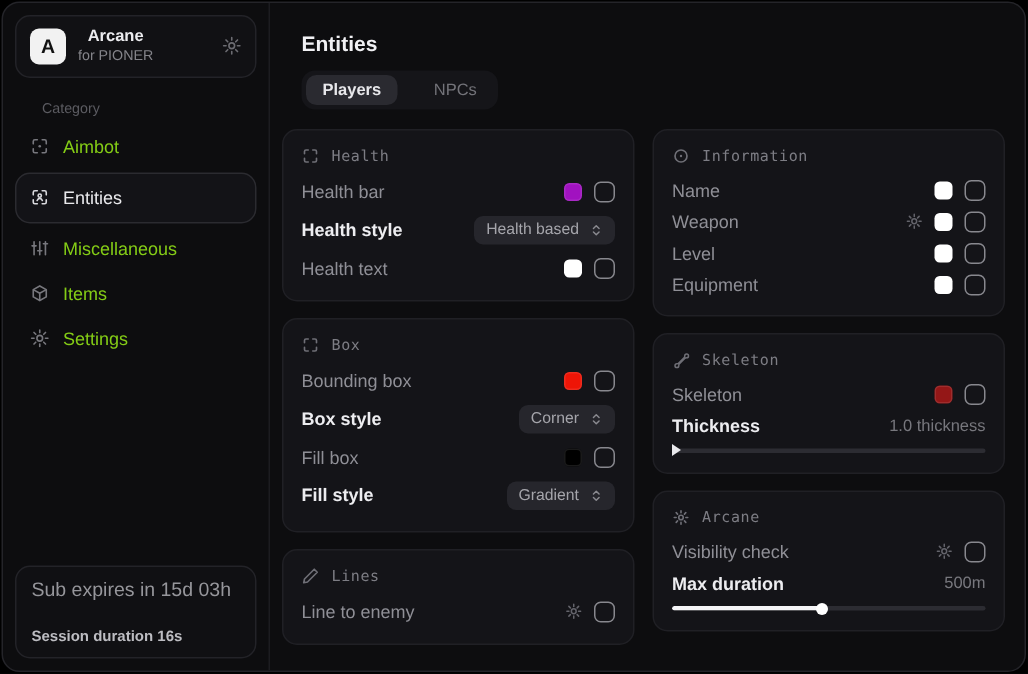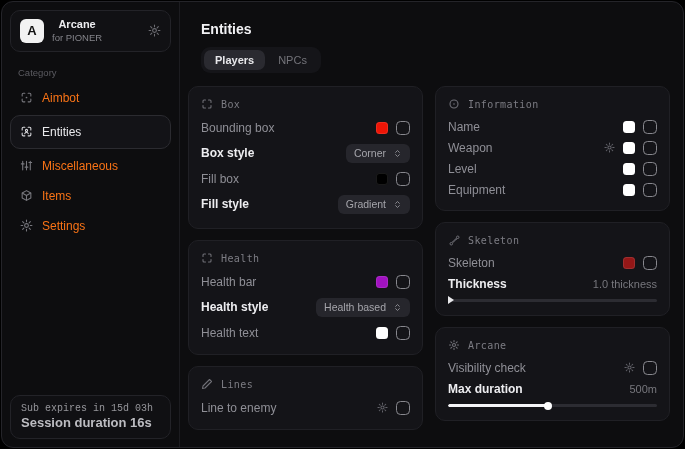--- a/index.html
+++ b/index.html
@@ -7,35 +7,35 @@
   .window { position:absolute; inset:1px; border-radius:12px; background:#0d0d0f; border:1px solid #242429; display:flex; overflow:hidden; }
 
   
   .sidebar { width:178px; min-width:178px; border-right:1px solid #1c1c20; padding:8px; display:flex; flex-direction:column; }
   .brand { display:flex; align-items:center; gap:8px; padding:7px 9px; border:1px solid #232328; border-radius:10px; background:#111114; }
   .logo { width:24px; height:24px; border-radius:6px; background:#f2f2f2; color:#121212; font-weight:700; font-size:13px; display:flex; align-items:center; justify-content:center; }
   .brand-text { line-height:1.2;text-align:center; }
   .brand-title { font-size:11px; font-weight:700; color:#ececef; }
   .brand-sub { font-size:9.5px; color:#84848a; margin-top:1px; }
   .brand-gear { margin-left:auto; color:#6c6c72; display:flex; cursor:pointer; }
-  .category { font-size:9.5px; color:#5b5b61; margin:15px 4px 5px 8px; }
+  .category { font-size:9.5px; color:#5b5b61; margin:15px 4px 5px 18px; }
   .nav { display:flex; flex-direction:column; }
-  .nav-item { display:flex; align-items:center; gap:9px; height:30px; padding:0 9px; border:1px solid transparent; border-radius:10px; color:#f97316; font-size:12px; cursor:pointer; }
+  .nav-item { display:flex; align-items:center; gap:9px; height:30px; padding:0 9px; border:1px solid transparent; border-radius:10px; color:#84cc16; font-size:12px; cursor:pointer; }
   .nav-item .nicon { display:flex; color:#77777d; }
   .nav-item.active { border-color:#2b2b30; background:#131317; color:#e9e9ec; height:34px; margin:2px 0; }
   .nav-item.active .nicon { color:#dadade; }
   .spacer { flex:1; }
   .sub-card { border:1px solid #232328; border-radius:10px; padding:7px 10px 8px; background:#101013; }
-  .sub-line1 { font-family:Liberation Mono, monospace; font-size:10px; color:#96969b; }
-  .sub-line2 { font-size:13px; font-weight:600; color:#bdbdc2; margin-top:1px; }
+  .sub-line1 { font-family:Liberation Sans, sans-serif; font-size:13px; color:#96969b; }
+  .sub-line2 { font-size:10px; font-weight:600; color:#bdbdc2; margin-top:19px; }
 
   
   .main { flex:1; padding:12px 13px 12px 8px; display:flex; flex-direction:column; min-width:0; }
   .page-title { font-size:14px; font-weight:700; color:#f1f1f4; margin:7px 0 10px 13px; }
-  .tabs { display:inline-flex; align-self:flex-start; margin-left:13px; background:#151519; border-radius:9px; padding:3px; gap:2px; }
+  .tabs { display:inline-flex; align-self:flex-start; margin-left:13px; background:#151519; border-radius:9px; padding:3px; gap:13px; }
   .tab { font-size:11px; padding:4px 11px; border-radius:7px; color:#737379; background:transparent; border:none; font-family:inherit; cursor:pointer; }
   .tab.active { background:#2a2a30; color:#e8e8eb; font-weight:600; }
   .columns { display:flex; gap:12px; margin-top:13px; }
   .col { flex:1; display:flex; flex-direction:column; gap:11px; min-width:0; }
 
   .card { background:#141418; border:1px solid #202025; border-radius:10px; padding:8px 12px 10px; }
   .card-header { display:flex; align-items:center; gap:8px; color:#7d7d84; font-family:"DejaVu Sans Mono", monospace; font-size:10px; letter-spacing:.4px; margin:3px 0 6px; }
   .card-header .hicon { display:flex; color:#6f6f76; }
   .row { display:flex; align-items:center; justify-content:space-between; min-height:21px; padding:2px 0; }
   .roomy .row { padding:4.5px 0; }
@@ -147,20 +147,56 @@
 
       <div class="col">
 
         <section class="card roomy">
           <div class="card-header">
             <span class="hicon">
               <svg width="12" height="12" viewBox="0 0 24 24" fill="none" stroke="currentColor" stroke-width="2.2" stroke-linecap="round">
                   <path d="M4 9V6a2 2 0 0 1 2-2h3M15 4h3a2 2 0 0 1 2 2v3M20 15v3a2 2 0 0 1-2 2h-3M9 20H6a2 2 0 0 1-2-2v-3"></path>
                 </svg>
             </span>
+            <span>Health</span>
+          </div>
+          <div class="row">
+            <span class="row-label">Health bar</span>
+            <span class="controls">
+              <span class="swatch" style="background: rgb(161, 18, 192);"></span>
+              <span class="checkbox"></span>
+            </span>
+          </div>
+          <div class="row">
+            <span class="row-label strong">Health style</span>
+            <button class="dropdown">
+              <span>Health based</span>
+              <span class="dicon">
+                <svg width="9" height="9" viewBox="0 0 24 24" fill="none" stroke="currentColor" stroke-width="2.6" stroke-linecap="round" stroke-linejoin="round">
+                    <path d="M7 9l5-5 5 5M7 15l5 5 5-5"></path>
+                  </svg>
+              </span>
+            </button>
+          </div>
+          <div class="row">
+            <span class="row-label">Health text</span>
+            <span class="controls">
+              <span class="swatch" style="background: rgb(255, 255, 255);"></span>
+              <span class="checkbox"></span>
+            </span>
+          </div>
+        </section>
+
+        <section class="card roomy">
+          <div class="card-header">
+            <span class="hicon">
+              <svg width="12" height="12" viewBox="0 0 24 24" fill="none" stroke="currentColor" stroke-width="2.2" stroke-linecap="round">
+                  <path d="M4 9V6a2 2 0 0 1 2-2h3M15 4h3a2 2 0 0 1 2 2v3M20 15v3a2 2 0 0 1-2 2h-3M9 20H6a2 2 0 0 1-2-2v-3"></path>
+                </svg>
+            </span>
             <span>Box</span>
           </div>
           <div class="row">
             <span class="row-label">Bounding box</span>
             <span class="controls">
               <span class="swatch" style="background: rgb(238, 21, 6);"></span>
               <span class="checkbox"></span>
             </span>
           </div>
           <div class="row">
@@ -190,56 +226,20 @@
                     <path d="M7 9l5-5 5 5M7 15l5 5 5-5"></path>
                   </svg>
               </span>
             </button>
           </div>
         </section>
 
         <section class="card roomy">
           <div class="card-header">
             <span class="hicon">
-              <svg width="12" height="12" viewBox="0 0 24 24" fill="none" stroke="currentColor" stroke-width="2.2" stroke-linecap="round">
-                  <path d="M4 9V6a2 2 0 0 1 2-2h3M15 4h3a2 2 0 0 1 2 2v3M20 15v3a2 2 0 0 1-2 2h-3M9 20H6a2 2 0 0 1-2-2v-3"></path>
-                </svg>
-            </span>
-            <span>Health</span>
-          </div>
-          <div class="row">
-            <span class="row-label">Health bar</span>
-            <span class="controls">
-              <span class="swatch" style="background: rgb(161, 18, 192);"></span>
-              <span class="checkbox"></span>
-            </span>
-          </div>
-          <div class="row">
-            <span class="row-label strong">Health style</span>
-            <button class="dropdown">
-              <span>Health based</span>
-              <span class="dicon">
-                <svg width="9" height="9" viewBox="0 0 24 24" fill="none" stroke="currentColor" stroke-width="2.6" stroke-linecap="round" stroke-linejoin="round">
-                    <path d="M7 9l5-5 5 5M7 15l5 5 5-5"></path>
-                  </svg>
-              </span>
-            </button>
-          </div>
-          <div class="row">
-            <span class="row-label">Health text</span>
-            <span class="controls">
-              <span class="swatch" style="background: rgb(255, 255, 255);"></span>
-              <span class="checkbox"></span>
-            </span>
-          </div>
-        </section>
-
-        <section class="card roomy">
-          <div class="card-header">
-            <span class="hicon">
               <svg width="12" height="12" viewBox="0 0 24 24" fill="none" stroke="currentColor" stroke-width="2.2" stroke-linecap="round" stroke-linejoin="round">
                   <path d="M17 3l4 4L8 20l-5 1 1-5L17 3z"></path>
                 </svg>
             </span>
             <span>Lines</span>
           </div>
           <div class="row">
             <span class="row-label">Line to enemy</span>
             <span class="controls">
               <span class="gear-sm">

